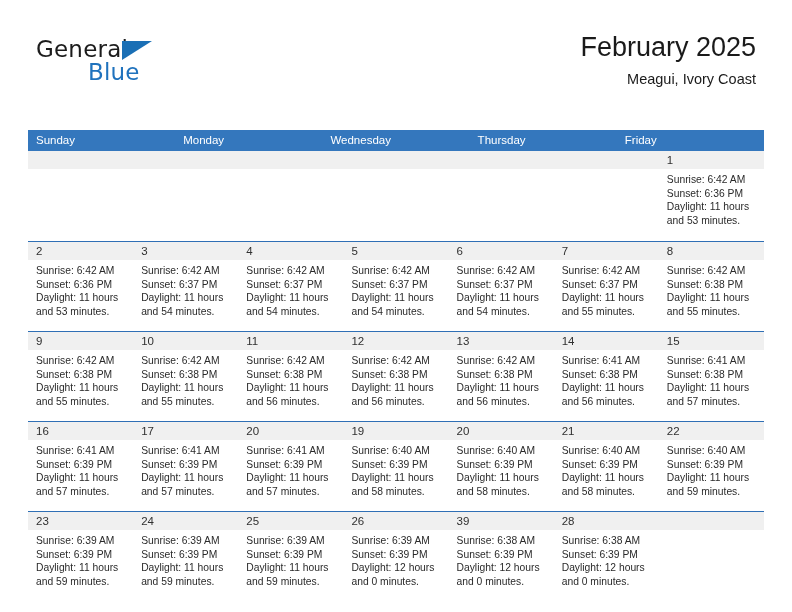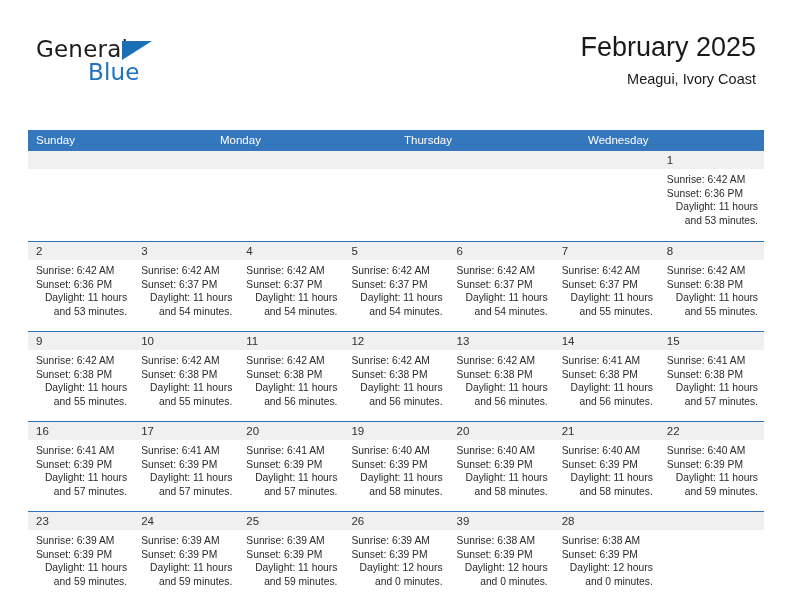--- a/index.html
+++ b/index.html
@@ -140,21 +140,20 @@
     box-sizing: border-box;
   }
   .cell-line {
     font-size: 10.3px;
     line-height: 13.6px;
     color: #2a2a2a;
     white-space: nowrap;
   }
   .cell-line.wrap {
     white-space: normal;
-    text-align: right;
   }
 </style>
 </head>
 <body>
 
 <div class="page">
 
   <div class="top">
 
     <div class="brand">
@@ -167,22 +166,23 @@
       <div class="cal-title">February 2025</div>
       <div class="cal-sub">Meagui, Ivory Coast</div>
     </div>
 
   </div>
 
   <div class="calendar">
     <div class="dow-row" id="dow-row">
         <div class="dow">Sunday</div>
         <div class="dow">Monday</div>
+        <div class="dow">Wednesday</div>
         <div class="dow">Thursday</div>
-        <div class="dow">Wednesday</div>
+        <div class="dow">Friday</div>
       </div>
     <div id="weeks-container">
         <div class="week first">
           <div class="cell empty">
             <div class="cell-daynum"></div>
           </div>
           <div class="cell empty">
             <div class="cell-daynum"></div>
           </div>
           <div class="cell empty">

